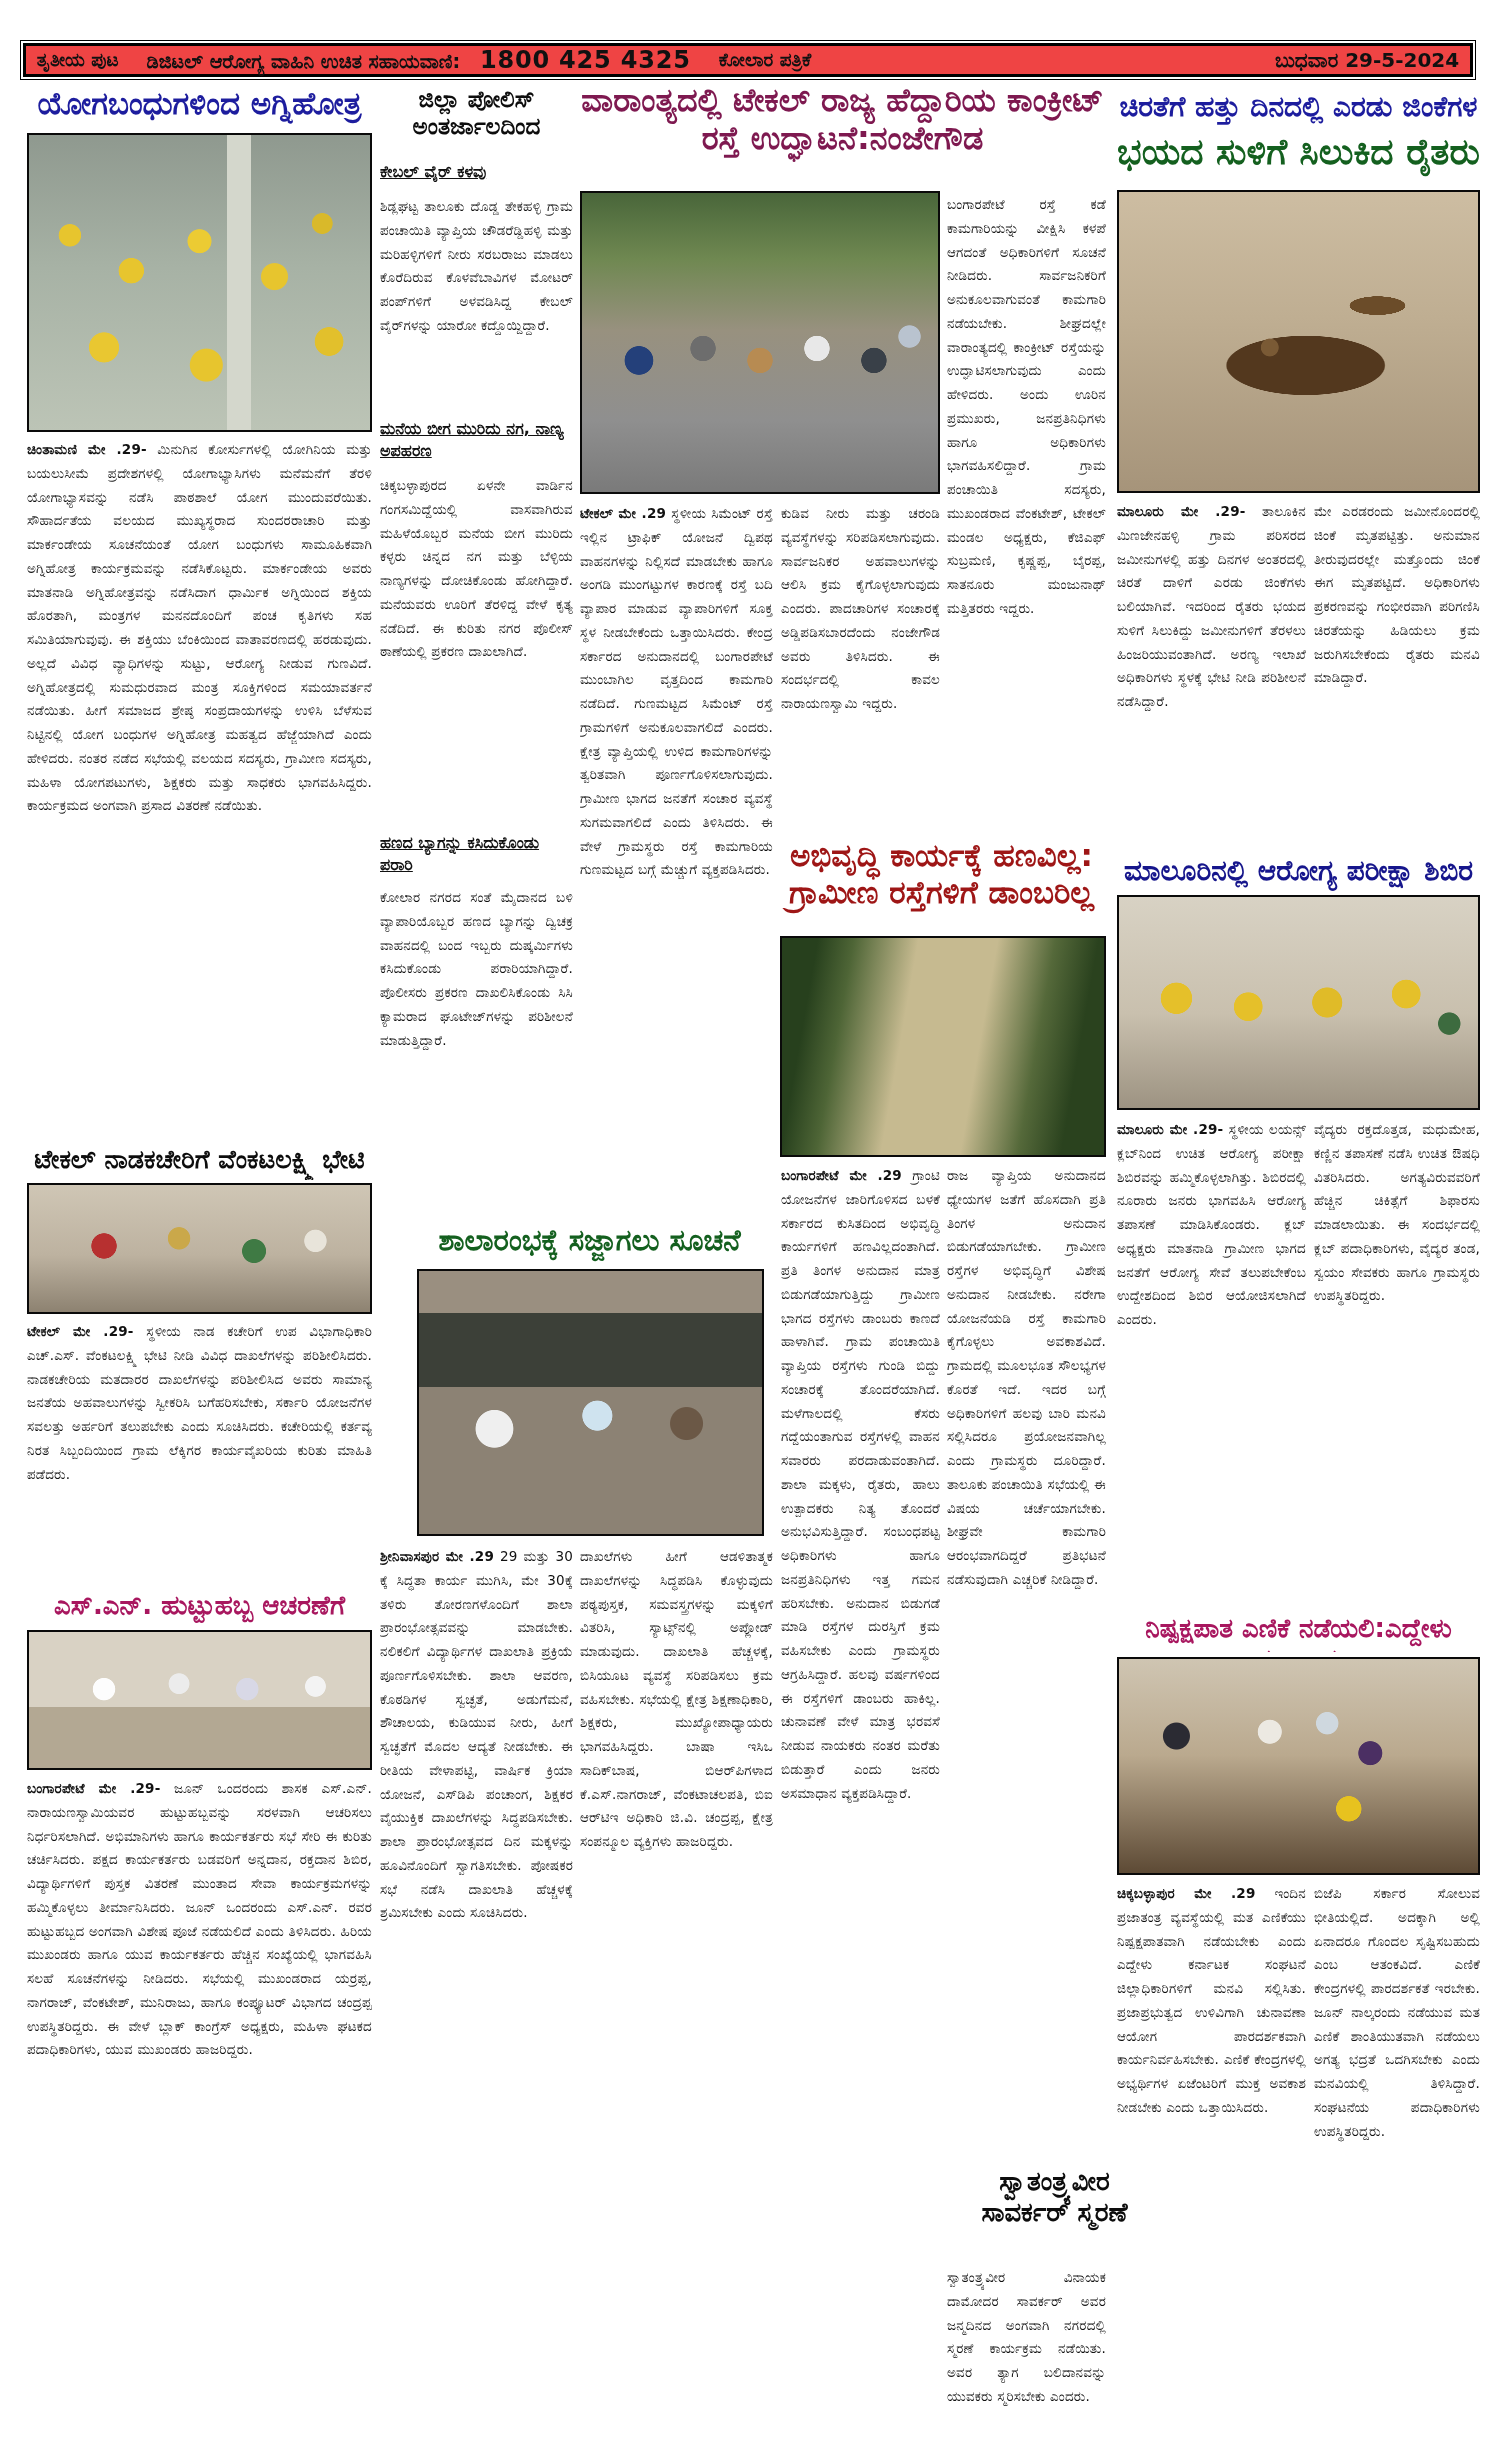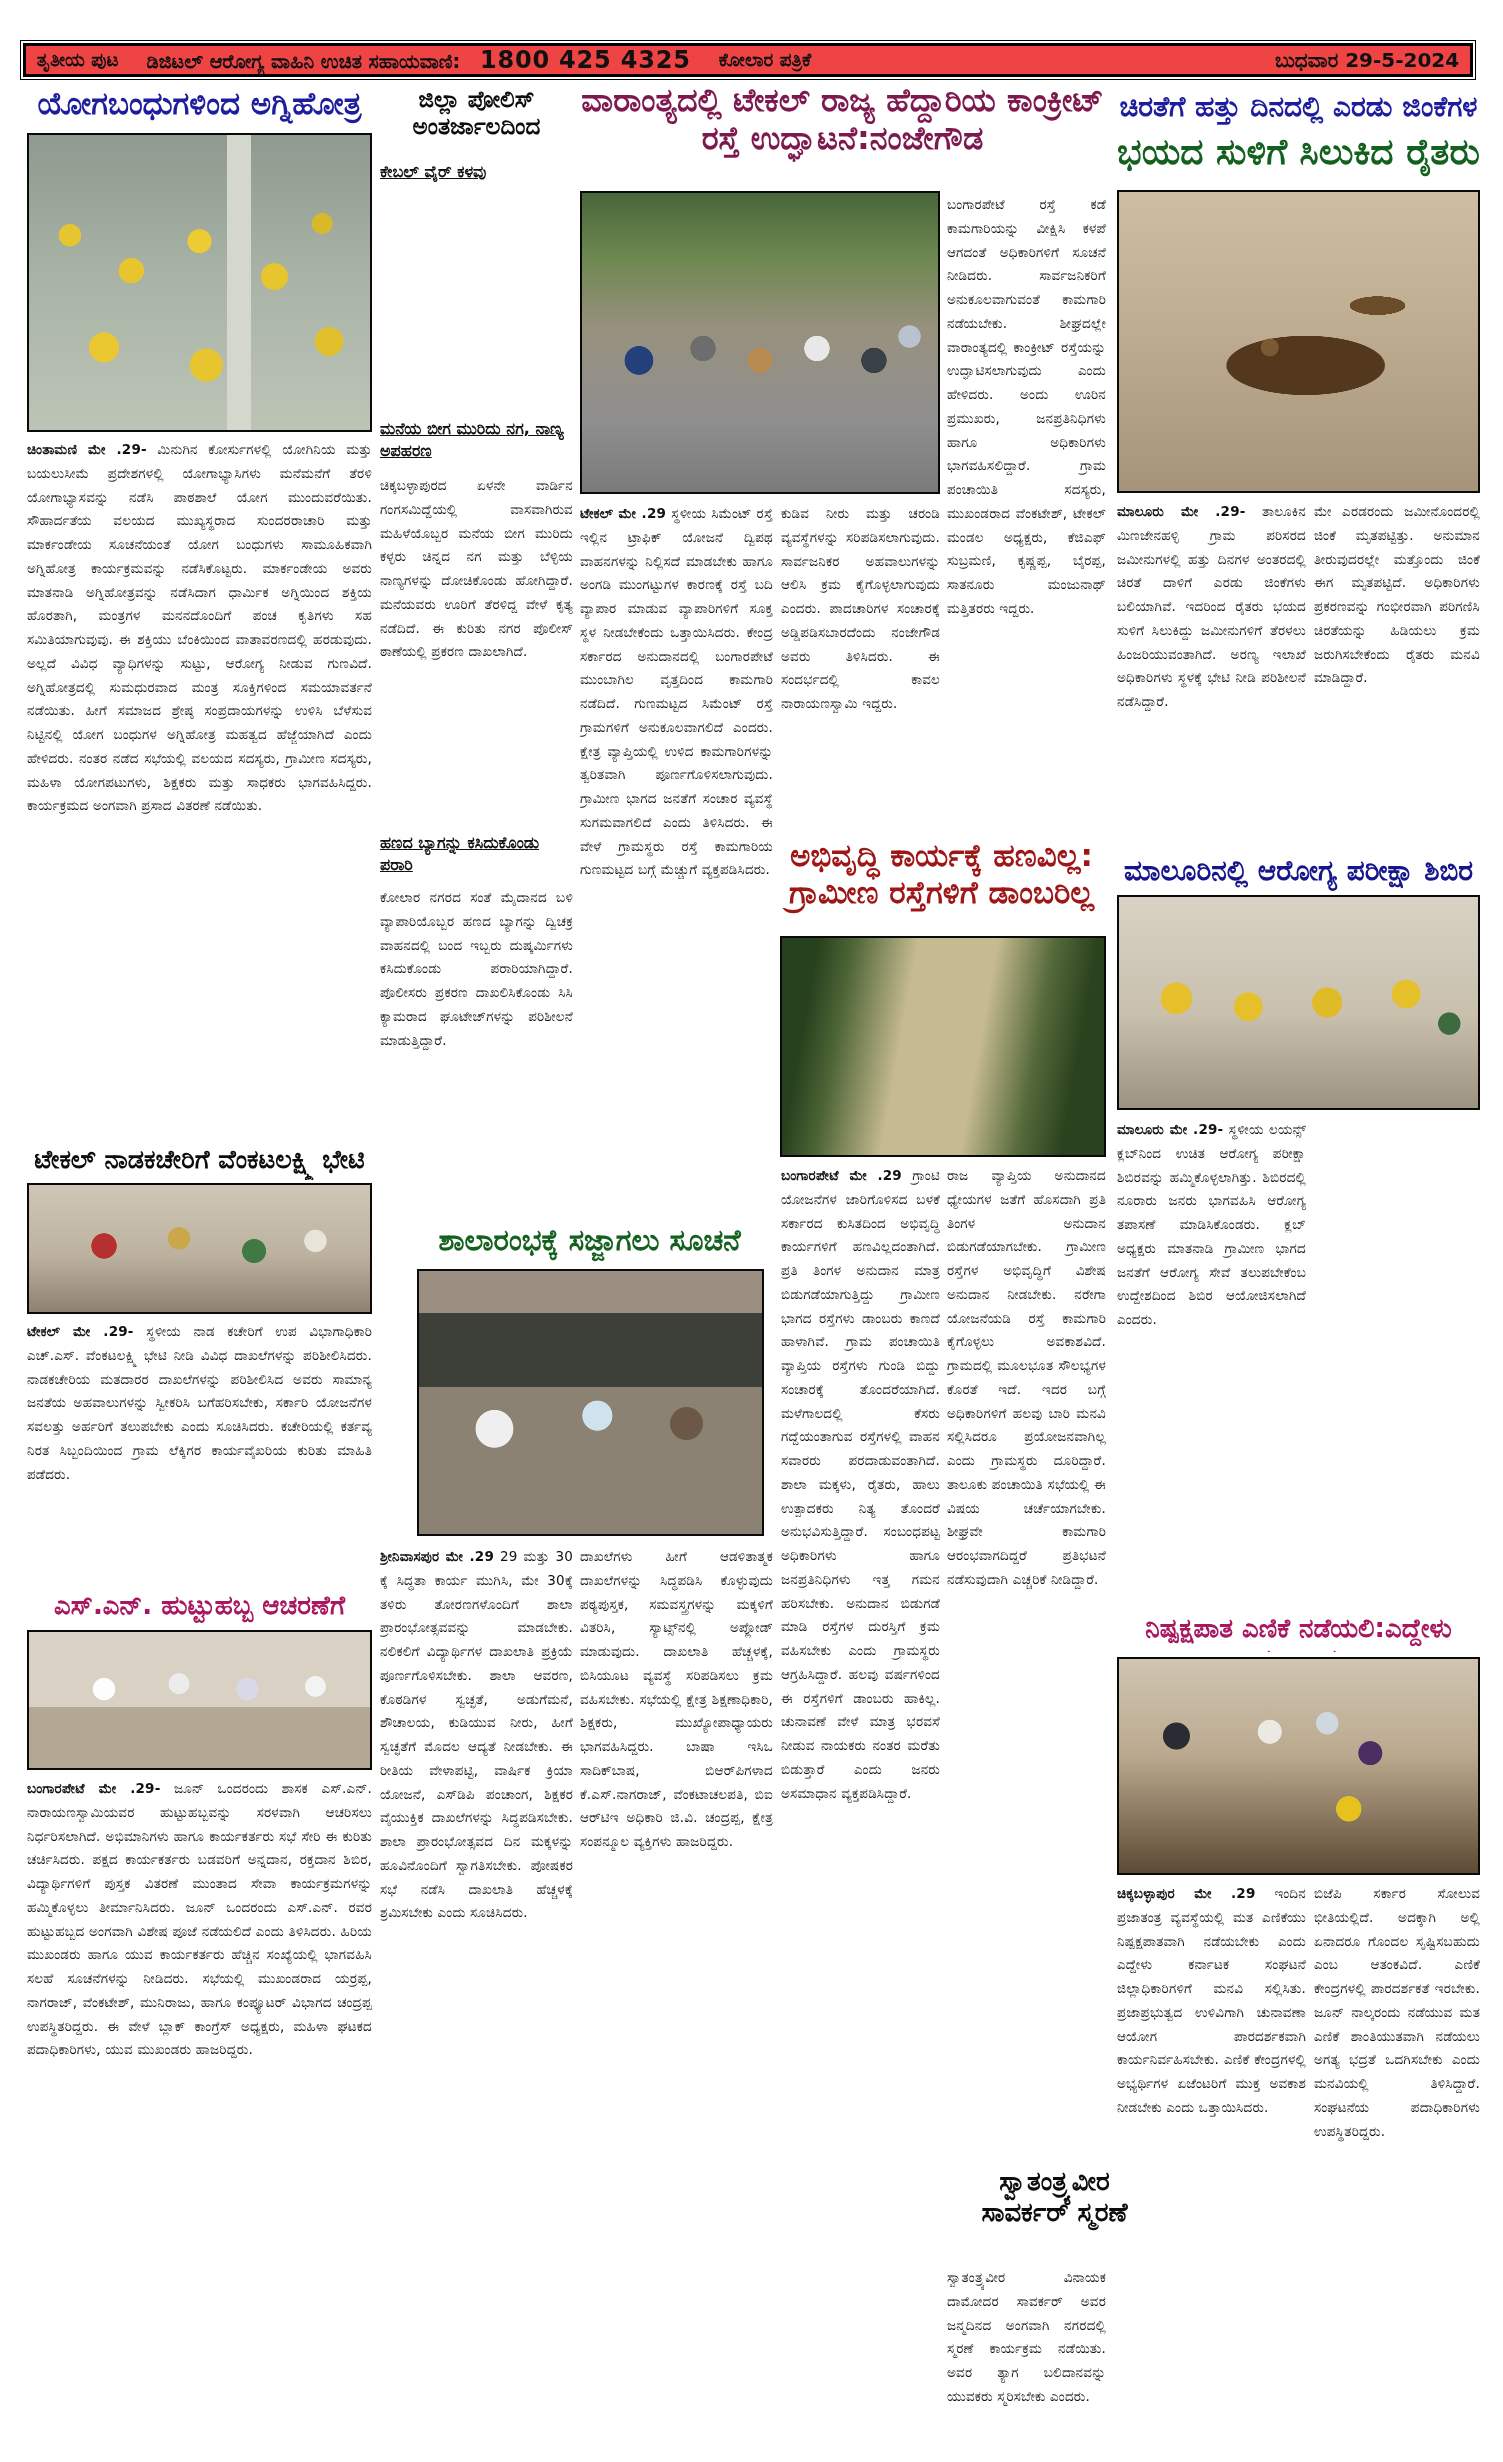--- a/index.html
+++ b/index.html
@@ -118,20 +118,21 @@
 
   <div class="abs hl c-magenta" style="left:27px;top:1590px;width:345px;height:36px;font-size:26px;">ಎಸ್.ಎನ್. ಹುಟ್ಟುಹಬ್ಬ ಆಚರಣೆಗೆ ನಿರ್ಧಾರ</div>
   <div class="abs photo ph-meeting" style="left:27px;top:1630px;width:345px;height:140px;" title="ಹುಟ್ಟುಹಬ್ಬ ಆಚರಣೆ ಕುರಿತು ನಡೆದ ಸಭೆ"></div>
   <div class="abs tcol" style="left:27px;top:1777px;width:345px;height:668px;">
     <span class="dl">ಬಂಗಾರಪೇಟೆ ಮೇ .29-</span>
     <span>ಜೂನ್ ಒಂದರಂದು ಶಾಸಕ ಎಸ್.ಎನ್. ನಾರಾಯಣಸ್ವಾಮಿಯವರ ಹುಟ್ಟುಹಬ್ಬವನ್ನು ಸರಳವಾಗಿ ಆಚರಿಸಲು ನಿರ್ಧರಿಸಲಾಗಿದೆ. ಅಭಿಮಾನಿಗಳು ಹಾಗೂ ಕಾರ್ಯಕರ್ತರು ಸಭೆ ಸೇರಿ ಈ ಕುರಿತು ಚರ್ಚಿಸಿದರು. ಪಕ್ಷದ ಕಾರ್ಯಕರ್ತರು ಬಡವರಿಗೆ ಅನ್ನದಾನ, ರಕ್ತದಾನ ಶಿಬಿರ, ವಿದ್ಯಾರ್ಥಿಗಳಿಗೆ ಪುಸ್ತಕ ವಿತರಣೆ ಮುಂತಾದ ಸೇವಾ ಕಾರ್ಯಕ್ರಮಗಳನ್ನು ಹಮ್ಮಿಕೊಳ್ಳಲು ತೀರ್ಮಾನಿಸಿದರು. ಜೂನ್ ಒಂದರಂದು ಎಸ್.ಎನ್. ರವರ ಹುಟ್ಟುಹಬ್ಬದ ಅಂಗವಾಗಿ ವಿಶೇಷ ಪೂಜೆ ನಡೆಯಲಿದೆ ಎಂದು ತಿಳಿಸಿದರು. ಹಿರಿಯ ಮುಖಂಡರು ಹಾಗೂ ಯುವ ಕಾರ್ಯಕರ್ತರು ಹೆಚ್ಚಿನ ಸಂಖ್ಯೆಯಲ್ಲಿ ಭಾಗವಹಿಸಿ ಸಲಹೆ ಸೂಚನೆಗಳನ್ನು ನೀಡಿದರು. ಸಭೆಯಲ್ಲಿ ಮುಖಂಡರಾದ ಯರ್ರಪ್ಪ, ನಾಗರಾಜ್, ವೆಂಕಟೇಶ್, ಮುನಿರಾಜು, ಹಾಗೂ ಕಂಪ್ಯೂಟರ್ ವಿಭಾಗದ ಚಂದ್ರಪ್ಪ ಉಪಸ್ಥಿತರಿದ್ದರು. ಈ ವೇಳೆ ಬ್ಲಾಕ್ ಕಾಂಗ್ರೆಸ್ ಅಧ್ಯಕ್ಷರು, ಮಹಿಳಾ ಘಟಕದ ಪದಾಧಿಕಾರಿಗಳು, ಯುವ ಮುಖಂಡರು ಹಾಜರಿದ್ದರು.</span>
   </div>
 
   <div class="abs hl c-black" style="left:380px;top:86px;width:193px;height:71px;font-size:23px;">ಜಿಲ್ಲಾ ಪೋಲಿಸ್ ಅಂತರ್ಜಾಲದಿಂದ</div>
   <div class="abs subhead" style="left:380px;top:161px;width:193px;height:28px;">ಕೇಬಲ್ ವೈರ್ ಕಳವು</div>
+  <div class="abs tcol" style="left:380px;top:195px;width:193px;height:219px;">ಶಿಡ್ಲಘಟ್ಟ ತಾಲೂಕು ದೊಡ್ಡ ತೇಕಹಳ್ಳಿ ಗ್ರಾಮ ಪಂಚಾಯಿತಿ ವ್ಯಾಪ್ತಿಯ ಚೌಡರೆಡ್ಡಿಹಳ್ಳಿ ಮತ್ತು ಮರಿಹಳ್ಳಿಗಳಿಗೆ ನೀರು ಸರಬರಾಜು ಮಾಡಲು ಕೊರೆದಿರುವ ಕೊಳವೆಬಾವಿಗಳ ಮೋಟರ್ ಪಂಪ್‌ಗಳಿಗೆ ಅಳವಡಿಸಿದ್ದ ಕೇಬಲ್ ವೈರ್‌ಗಳನ್ನು ಯಾರೋ ಕದ್ದೊಯ್ದಿದ್ದಾರೆ.</div>
   <div class="abs subhead" style="left:380px;top:418px;width:193px;height:51px;">ಮನೆಯ ಬೀಗ ಮುರಿದು ನಗ, ನಾಣ್ಯ ಅಪಹರಣ</div>
   <div class="abs tcol" style="left:380px;top:474px;width:193px;height:354px;">ಚಿಕ್ಕಬಳ್ಳಾಪುರದ ಏಳನೇ ವಾರ್ಡಿನ ಗಂಗಸಮಿದ್ದೆಯಲ್ಲಿ ವಾಸವಾಗಿರುವ ಮಹಿಳೆಯೊಬ್ಬರ ಮನೆಯ ಬೀಗ ಮುರಿದು ಕಳ್ಳರು ಚಿನ್ನದ ನಗ ಮತ್ತು ಬೆಳ್ಳಿಯ ನಾಣ್ಯಗಳನ್ನು ದೋಚಿಕೊಂಡು ಹೋಗಿದ್ದಾರೆ. ಮನೆಯವರು ಊರಿಗೆ ತೆರಳಿದ್ದ ವೇಳೆ ಕೃತ್ಯ ನಡೆದಿದೆ. ಈ ಕುರಿತು ನಗರ ಪೊಲೀಸ್ ಠಾಣೆಯಲ್ಲಿ ಪ್ರಕರಣ ದಾಖಲಾಗಿದೆ.</div>
   <div class="abs subhead" style="left:380px;top:832px;width:193px;height:49px;">ಹಣದ ಬ್ಯಾಗನ್ನು ಕಸಿದುಕೊಂಡು ಪರಾರಿ</div>
   <div class="abs tcol" style="left:380px;top:886px;width:193px;height:315px;">ಕೋಲಾರ ನಗರದ ಸಂತೆ ಮೈದಾನದ ಬಳಿ ವ್ಯಾಪಾರಿಯೊಬ್ಬರ ಹಣದ ಬ್ಯಾಗನ್ನು ದ್ವಿಚಕ್ರ ವಾಹನದಲ್ಲಿ ಬಂದ ಇಬ್ಬರು ದುಷ್ಕರ್ಮಿಗಳು ಕಸಿದುಕೊಂಡು ಪರಾರಿಯಾಗಿದ್ದಾರೆ. ಪೊಲೀಸರು ಪ್ರಕರಣ ದಾಖಲಿಸಿಕೊಂಡು ಸಿಸಿ ಕ್ಯಾಮರಾದ ಘೂಟೇಜ್‌ಗಳನ್ನು ಪರಿಶೀಲನೆ ಮಾಡುತ್ತಿದ್ದಾರೆ.</div>
 
   <div class="abs hl c-maroon" style="left:577px;top:82px;width:531px;height:105px;font-size:32px;">ವಾರಾಂತ್ಯದಲ್ಲಿ ಟೇಕಲ್ ರಾಜ್ಯ ಹೆದ್ದಾರಿಯ ಕಾಂಕ್ರೀಟ್ ರಸ್ತೆ ಉದ್ಘಾಟನೆ:ನಂಜೇಗೌಡ</div>
   <div class="abs photo ph-crowd" style="left:580px;top:191px;width:360px;height:303px;" title="ಟೇಕಲ್ ರಾಜ್ಯ ಹೆದ್ದಾರಿ ಕಾಮಗಾರಿ ವೀಕ್ಷಿಸಿದ ಶಾಸಕ ನಂಜೇಗೌಡ"></div>
   <div class="abs tcol" style="left:580px;top:502px;width:193px;height:699px;">
     <span class="dl">ಟೇಕಲ್ ಮೇ .29</span>
     <span>ಸ್ಥಳೀಯ ಸಿಮೆಂಟ್ ರಸ್ತೆ ಇಲ್ಲಿನ ಟ್ರಾಫಿಕ್ ಯೋಜನೆ ದ್ವಿಪಥ ವಾಹನಗಳನ್ನು ನಿಲ್ಲಿಸದೆ ಮಾಡಬೇಕು ಹಾಗೂ ಅಂಗಡಿ ಮುಂಗಟ್ಟುಗಳ ಕಾರಣಕ್ಕೆ ರಸ್ತೆ ಬದಿ ವ್ಯಾಪಾರ ಮಾಡುವ ವ್ಯಾಪಾರಿಗಳಿಗೆ ಸೂಕ್ತ ಸ್ಥಳ ನೀಡಬೇಕೆಂದು ಒತ್ತಾಯಿಸಿದರು. ಕೇಂದ್ರ ಸರ್ಕಾರದ ಅನುದಾನದಲ್ಲಿ ಬಂಗಾರಪೇಟೆ ಮುಂಬಾಗಿಲ ವೃತ್ತದಿಂದ ಕಾಮಗಾರಿ ನಡೆದಿದೆ. ಗುಣಮಟ್ಟದ ಸಿಮೆಂಟ್ ರಸ್ತೆ ಗ್ರಾಮಗಳಿಗೆ ಅನುಕೂಲವಾಗಲಿದೆ ಎಂದರು. ಕ್ಷೇತ್ರ ವ್ಯಾಪ್ತಿಯಲ್ಲಿ ಉಳಿದ ಕಾಮಗಾರಿಗಳನ್ನು ತ್ವರಿತವಾಗಿ ಪೂರ್ಣಗೊಳಿಸಲಾಗುವುದು. ಗ್ರಾಮೀಣ ಭಾಗದ ಜನತೆಗೆ ಸಂಚಾರ ವ್ಯವಸ್ಥೆ ಸುಗಮವಾಗಲಿದೆ ಎಂದು ತಿಳಿಸಿದರು. ಈ ವೇಳೆ ಗ್ರಾಮಸ್ಥರು ರಸ್ತೆ ಕಾಮಗಾರಿಯ ಗುಣಮಟ್ಟದ ಬಗ್ಗೆ ಮೆಚ್ಚುಗೆ ವ್ಯಕ್ತಪಡಿಸಿದರು.</span>
@@ -166,20 +167,21 @@
     <span>ತಾಲೂಕಿನ ಮಿಣಜೇನಹಳ್ಳಿ ಗ್ರಾಮ ಪರಿಸರದ ಜಮೀನುಗಳಲ್ಲಿ ಹತ್ತು ದಿನಗಳ ಅಂತರದಲ್ಲಿ ಚಿರತೆ ದಾಳಿಗೆ ಎರಡು ಜಿಂಕೆಗಳು ಬಲಿಯಾಗಿವೆ. ಇದರಿಂದ ರೈತರು ಭಯದ ಸುಳಿಗೆ ಸಿಲುಕಿದ್ದು ಜಮೀನುಗಳಿಗೆ ತೆರಳಲು ಹಿಂಜರಿಯುವಂತಾಗಿದೆ. ಅರಣ್ಯ ಇಲಾಖೆ ಅಧಿಕಾರಿಗಳು ಸ್ಥಳಕ್ಕೆ ಭೇಟಿ ನೀಡಿ ಪರಿಶೀಲನೆ ನಡೆಸಿದ್ದಾರೆ.</span>
   </div>
   <div class="abs tcol" style="left:1314px;top:500px;width:166px;height:349px;">ಮೇ ಎರಡರಂದು ಜಮೀನೊಂದರಲ್ಲಿ ಜಿಂಕೆ ಮೃತಪಟ್ಟಿತ್ತು. ಅನುಮಾನ ತೀರುವುದರಲ್ಲೇ ಮತ್ತೊಂದು ಜಿಂಕೆ ಈಗ ಮೃತಪಟ್ಟಿದೆ. ಅಧಿಕಾರಿಗಳು ಪ್ರಕರಣವನ್ನು ಗಂಭೀರವಾಗಿ ಪರಿಗಣಿಸಿ ಚಿರತೆಯನ್ನು ಹಿಡಿಯಲು ಕ್ರಮ ಜರುಗಿಸಬೇಕೆಂದು ರೈತರು ಮನವಿ ಮಾಡಿದ್ದಾರೆ.</div>
 
   <div class="abs hl c-navy" style="left:1117px;top:854px;width:363px;height:39px;font-size:28px;">ಮಾಲೂರಿನಲ್ಲಿ ಆರೋಗ್ಯ ಪರೀಕ್ಷಾ ಶಿಬಿರ</div>
   <div class="abs photo ph-lions" style="left:1117px;top:895px;width:363px;height:215px;" title="ಲಯನ್ಸ್ ಕ್ಲಬ್ ವತಿಯಿಂದ ಆರೋಗ್ಯ ಪರೀಕ್ಷಾ ಶಿಬಿರ"></div>
   <div class="abs tcol" style="left:1117px;top:1118px;width:189px;height:492px;">
     <span class="dl">ಮಾಲೂರು ಮೇ .29-</span>
     <span>ಸ್ಥಳೀಯ ಲಯನ್ಸ್ ಕ್ಲಬ್‌ನಿಂದ ಉಚಿತ ಆರೋಗ್ಯ ಪರೀಕ್ಷಾ ಶಿಬಿರವನ್ನು ಹಮ್ಮಿಕೊಳ್ಳಲಾಗಿತ್ತು. ಶಿಬಿರದಲ್ಲಿ ನೂರಾರು ಜನರು ಭಾಗವಹಿಸಿ ಆರೋಗ್ಯ ತಪಾಸಣೆ ಮಾಡಿಸಿಕೊಂಡರು. ಕ್ಲಬ್ ಅಧ್ಯಕ್ಷರು ಮಾತನಾಡಿ ಗ್ರಾಮೀಣ ಭಾಗದ ಜನತೆಗೆ ಆರೋಗ್ಯ ಸೇವೆ ತಲುಪಬೇಕೆಂಬ ಉದ್ದೇಶದಿಂದ ಶಿಬಿರ ಆಯೋಜಿಸಲಾಗಿದೆ ಎಂದರು.</span>
   </div>
+  <div class="abs tcol" style="left:1314px;top:1118px;width:166px;height:492px;">ವೈದ್ಯರು ರಕ್ತದೊತ್ತಡ, ಮಧುಮೇಹ, ಕಣ್ಣಿನ ತಪಾಸಣೆ ನಡೆಸಿ ಉಚಿತ ಔಷಧಿ ವಿತರಿಸಿದರು. ಅಗತ್ಯವಿರುವವರಿಗೆ ಹೆಚ್ಚಿನ ಚಿಕಿತ್ಸೆಗೆ ಶಿಫಾರಸು ಮಾಡಲಾಯಿತು. ಈ ಸಂದರ್ಭದಲ್ಲಿ ಕ್ಲಬ್ ಪದಾಧಿಕಾರಿಗಳು, ವೈದ್ಯರ ತಂಡ, ಸ್ವಯಂ ಸೇವಕರು ಹಾಗೂ ಗ್ರಾಮಸ್ಥರು ಉಪಸ್ಥಿತರಿದ್ದರು.</div>
 
   <div class="abs hl c-magenta" style="left:1117px;top:1613px;width:363px;height:39px;font-size:26px;">ನಿಷ್ಪಕ್ಷಪಾತ ಎಣಿಕೆ ನಡೆಯಲಿ:ಎದ್ದೇಳು ಕರ್ನಾಟಕ</div>
   <div class="abs photo ph-memo" style="left:1117px;top:1657px;width:363px;height:218px;" title="ಜಿಲ್ಲಾಧಿಕಾರಿಗೆ ಮನವಿ ಸಲ್ಲಿಸಿದ ಎದ್ದೇಳು ಕರ್ನಾಟಕ ಸಂಘಟನೆ"></div>
   <div class="abs tcol" style="left:1117px;top:1882px;width:189px;height:563px;">
     <span class="dl">ಚಿಕ್ಕಬಳ್ಳಾಪುರ ಮೇ .29</span>
     <span>ಇಂದಿನ ಪ್ರಜಾತಂತ್ರ ವ್ಯವಸ್ಥೆಯಲ್ಲಿ ಮತ ಎಣಿಕೆಯು ನಿಷ್ಪಕ್ಷಪಾತವಾಗಿ ನಡೆಯಬೇಕು ಎಂದು ಎದ್ದೇಳು ಕರ್ನಾಟಕ ಸಂಘಟನೆ ಜಿಲ್ಲಾಧಿಕಾರಿಗಳಿಗೆ ಮನವಿ ಸಲ್ಲಿಸಿತು. ಪ್ರಜಾಪ್ರಭುತ್ವದ ಉಳಿವಿಗಾಗಿ ಚುನಾವಣಾ ಆಯೋಗ ಪಾರದರ್ಶಕವಾಗಿ ಕಾರ್ಯನಿರ್ವಹಿಸಬೇಕು. ಎಣಿಕೆ ಕೇಂದ್ರಗಳಲ್ಲಿ ಅಭ್ಯರ್ಥಿಗಳ ಏಜೆಂಟರಿಗೆ ಮುಕ್ತ ಅವಕಾಶ ನೀಡಬೇಕು ಎಂದು ಒತ್ತಾಯಿಸಿದರು.</span>
   </div>
   <div class="abs tcol" style="left:1314px;top:1882px;width:166px;height:563px;">ಬಿಜೆಪಿ ಸರ್ಕಾರ ಸೋಲುವ ಭೀತಿಯಲ್ಲಿದೆ. ಅದಕ್ಕಾಗಿ ಅಲ್ಲಿ ಏನಾದರೂ ಗೊಂದಲ ಸೃಷ್ಟಿಸಬಹುದು ಎಂಬ ಆತಂಕವಿದೆ. ಎಣಿಕೆ ಕೇಂದ್ರಗಳಲ್ಲಿ ಪಾರದರ್ಶಕತೆ ಇರಬೇಕು. ಜೂನ್ ನಾಲ್ಕರಂದು ನಡೆಯುವ ಮತ ಎಣಿಕೆ ಶಾಂತಿಯುತವಾಗಿ ನಡೆಯಲು ಅಗತ್ಯ ಭದ್ರತೆ ಒದಗಿಸಬೇಕು ಎಂದು ಮನವಿಯಲ್ಲಿ ತಿಳಿಸಿದ್ದಾರೆ. ಸಂಘಟನೆಯ ಪದಾಧಿಕಾರಿಗಳು ಉಪಸ್ಥಿತರಿದ್ದರು.</div>
 
 </div>

